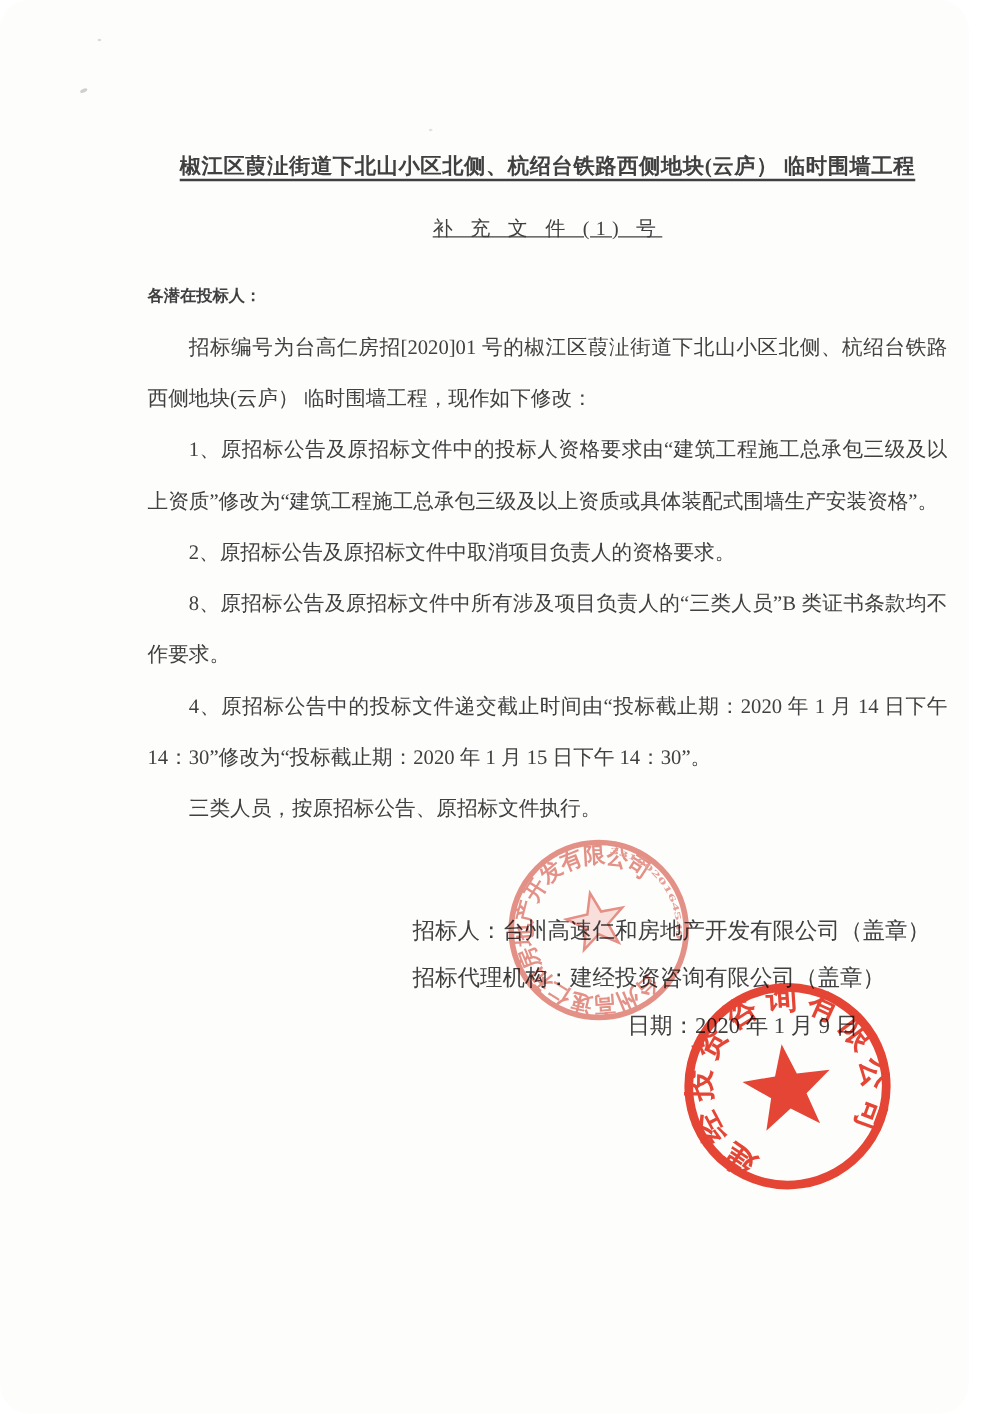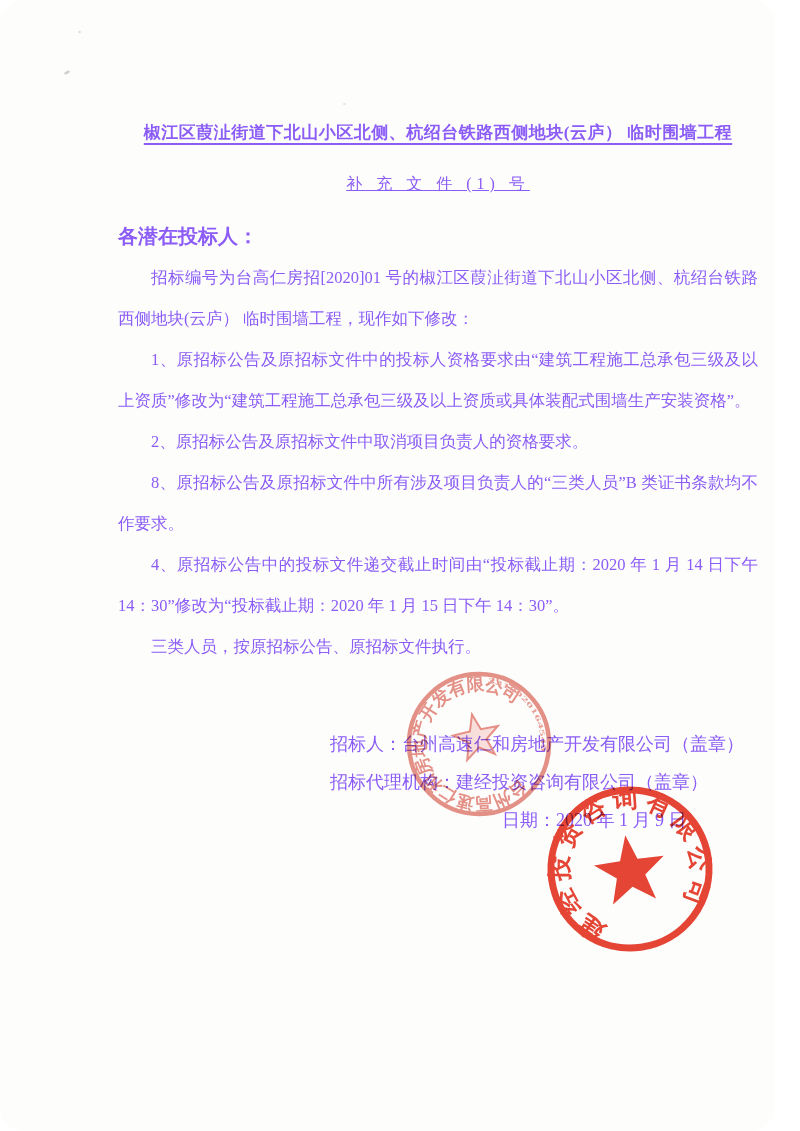--- a/index.html
+++ b/index.html
@@ -2,21 +2,21 @@
 <html><head>
 <meta charset="utf-8">
 <style>
   html,body{margin:0;padding:0;background:#ffffff;}
   .page{
     position:relative;
     width:775px;height:1131px;
     background:#fdfdfc;
     overflow:hidden;
     font-family:"Liberation Serif","DejaVu Serif",serif;
-    color:#8b5cf6;
+    color:#404040;
     border-radius:24px;
   }
   .doc{
     position:absolute;
     left:118px;top:120px;width:640px;
   }
   .doc-title{
     margin:0 0 26px 0;
     font-size:17px;font-weight:bold;line-height:26px;
     text-align:center;
@@ -24,21 +24,21 @@
     text-underline-offset:5px;
     text-decoration-thickness:1.5px;
     letter-spacing:0.5px;
   }
   .doc-subtitle{
     margin:0 0 20px 0;
     font-size:16px;font-weight:normal;line-height:24px;
     text-align:center;letter-spacing:5px;text-decoration:underline;
   }
   .salutation{
-    margin:0;font-size:20px;font-weight:bold;line-height:41px;
+    margin:0;font-size:13px;font-weight:bold;line-height:41px;
   }
   .body-para{
     margin:0;font-size:16.5px;line-height:41px;
     text-align:justify;text-indent:2em;
   }
   .sig-block{
     margin:58px 0 0 212px;
     font-size:18px;line-height:38px;
   }
   .sig-block p{margin:0;}

